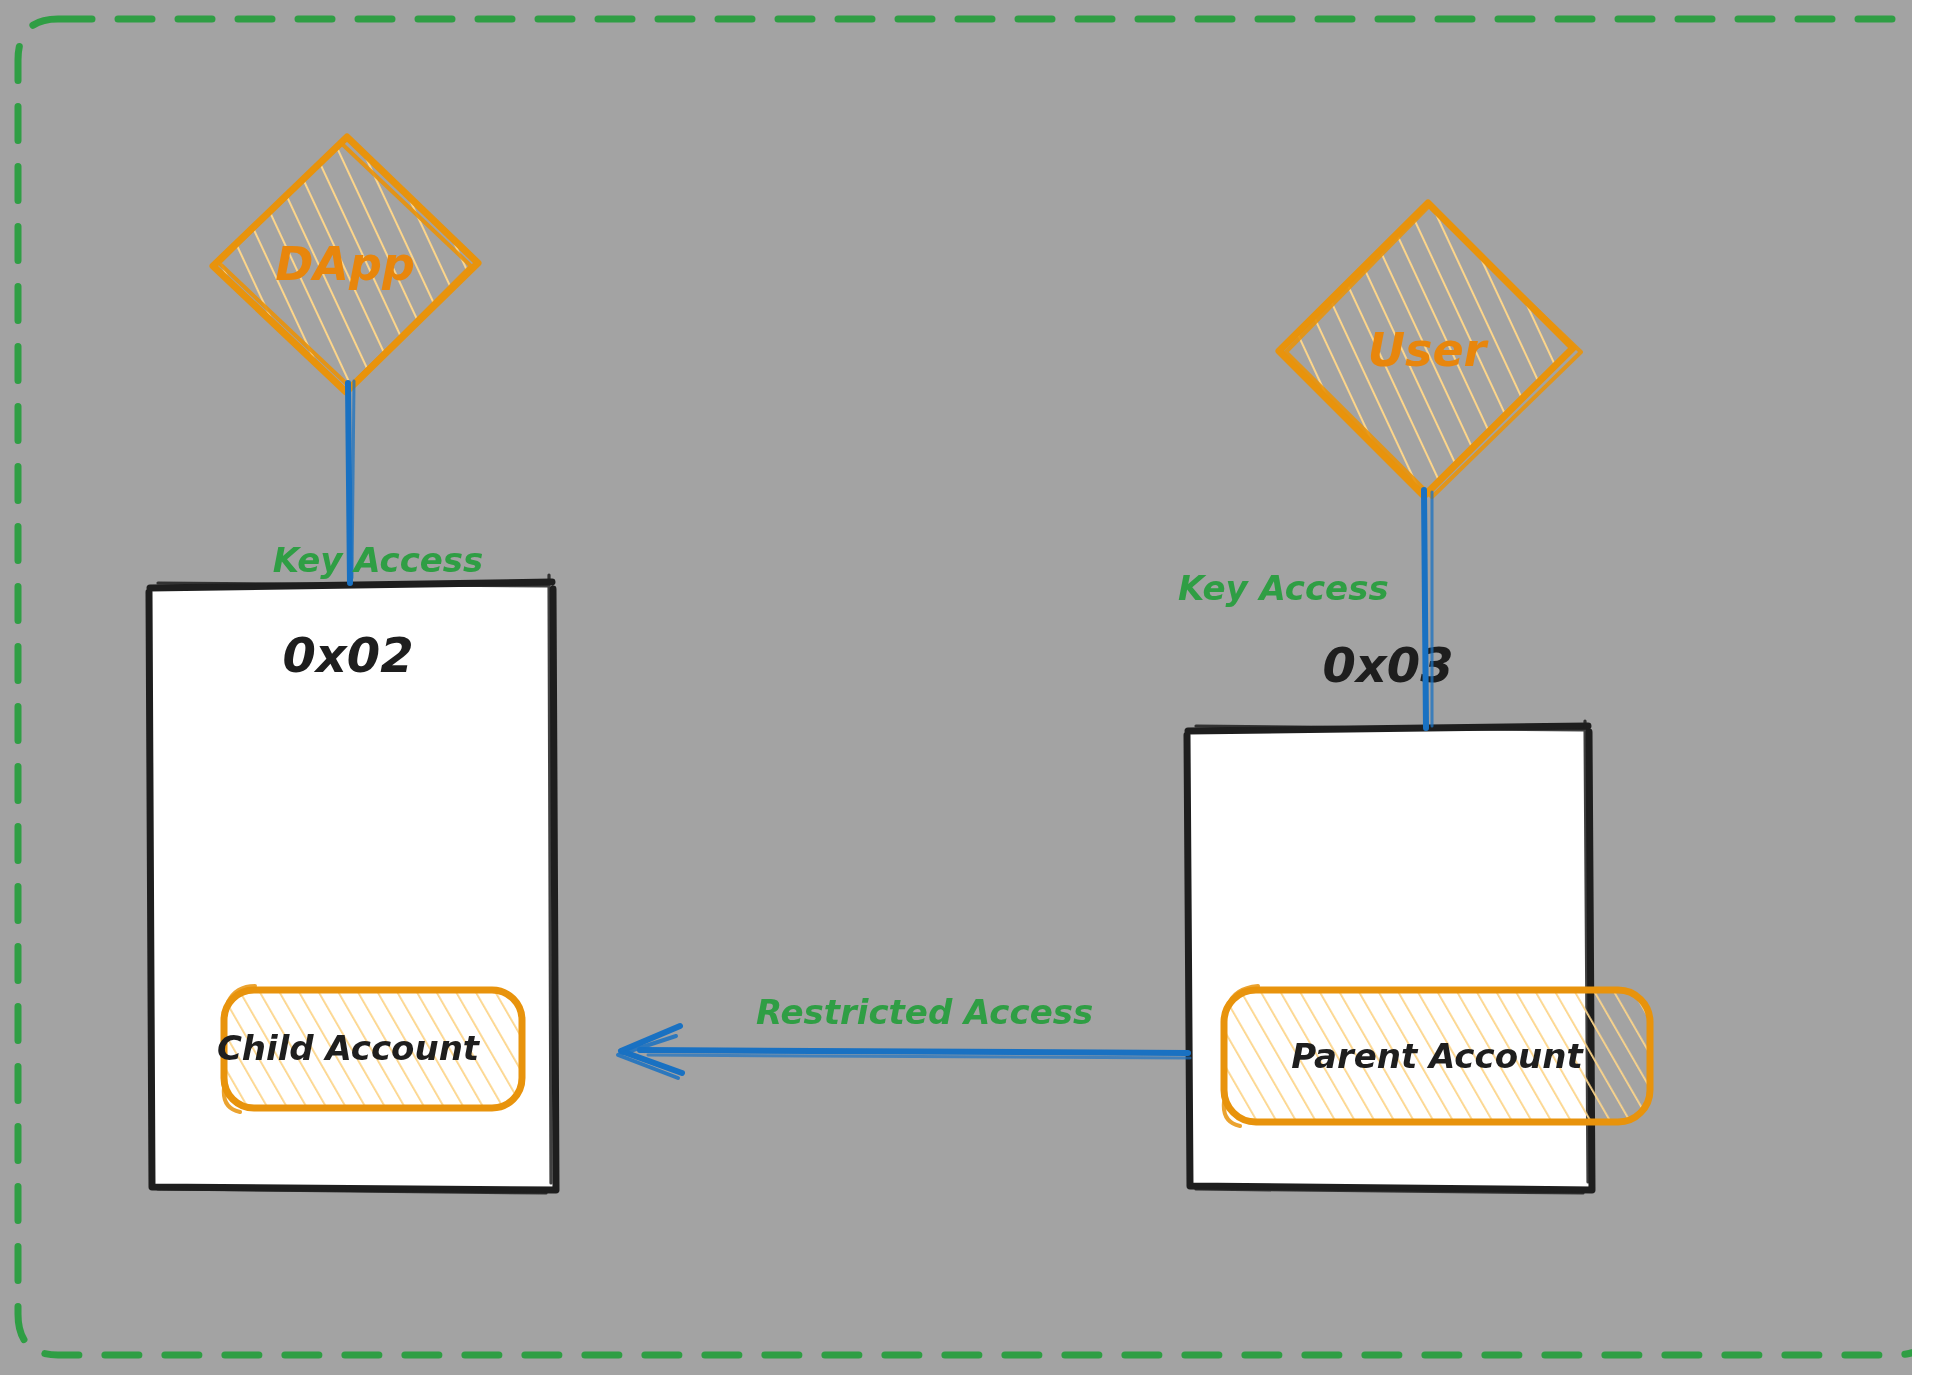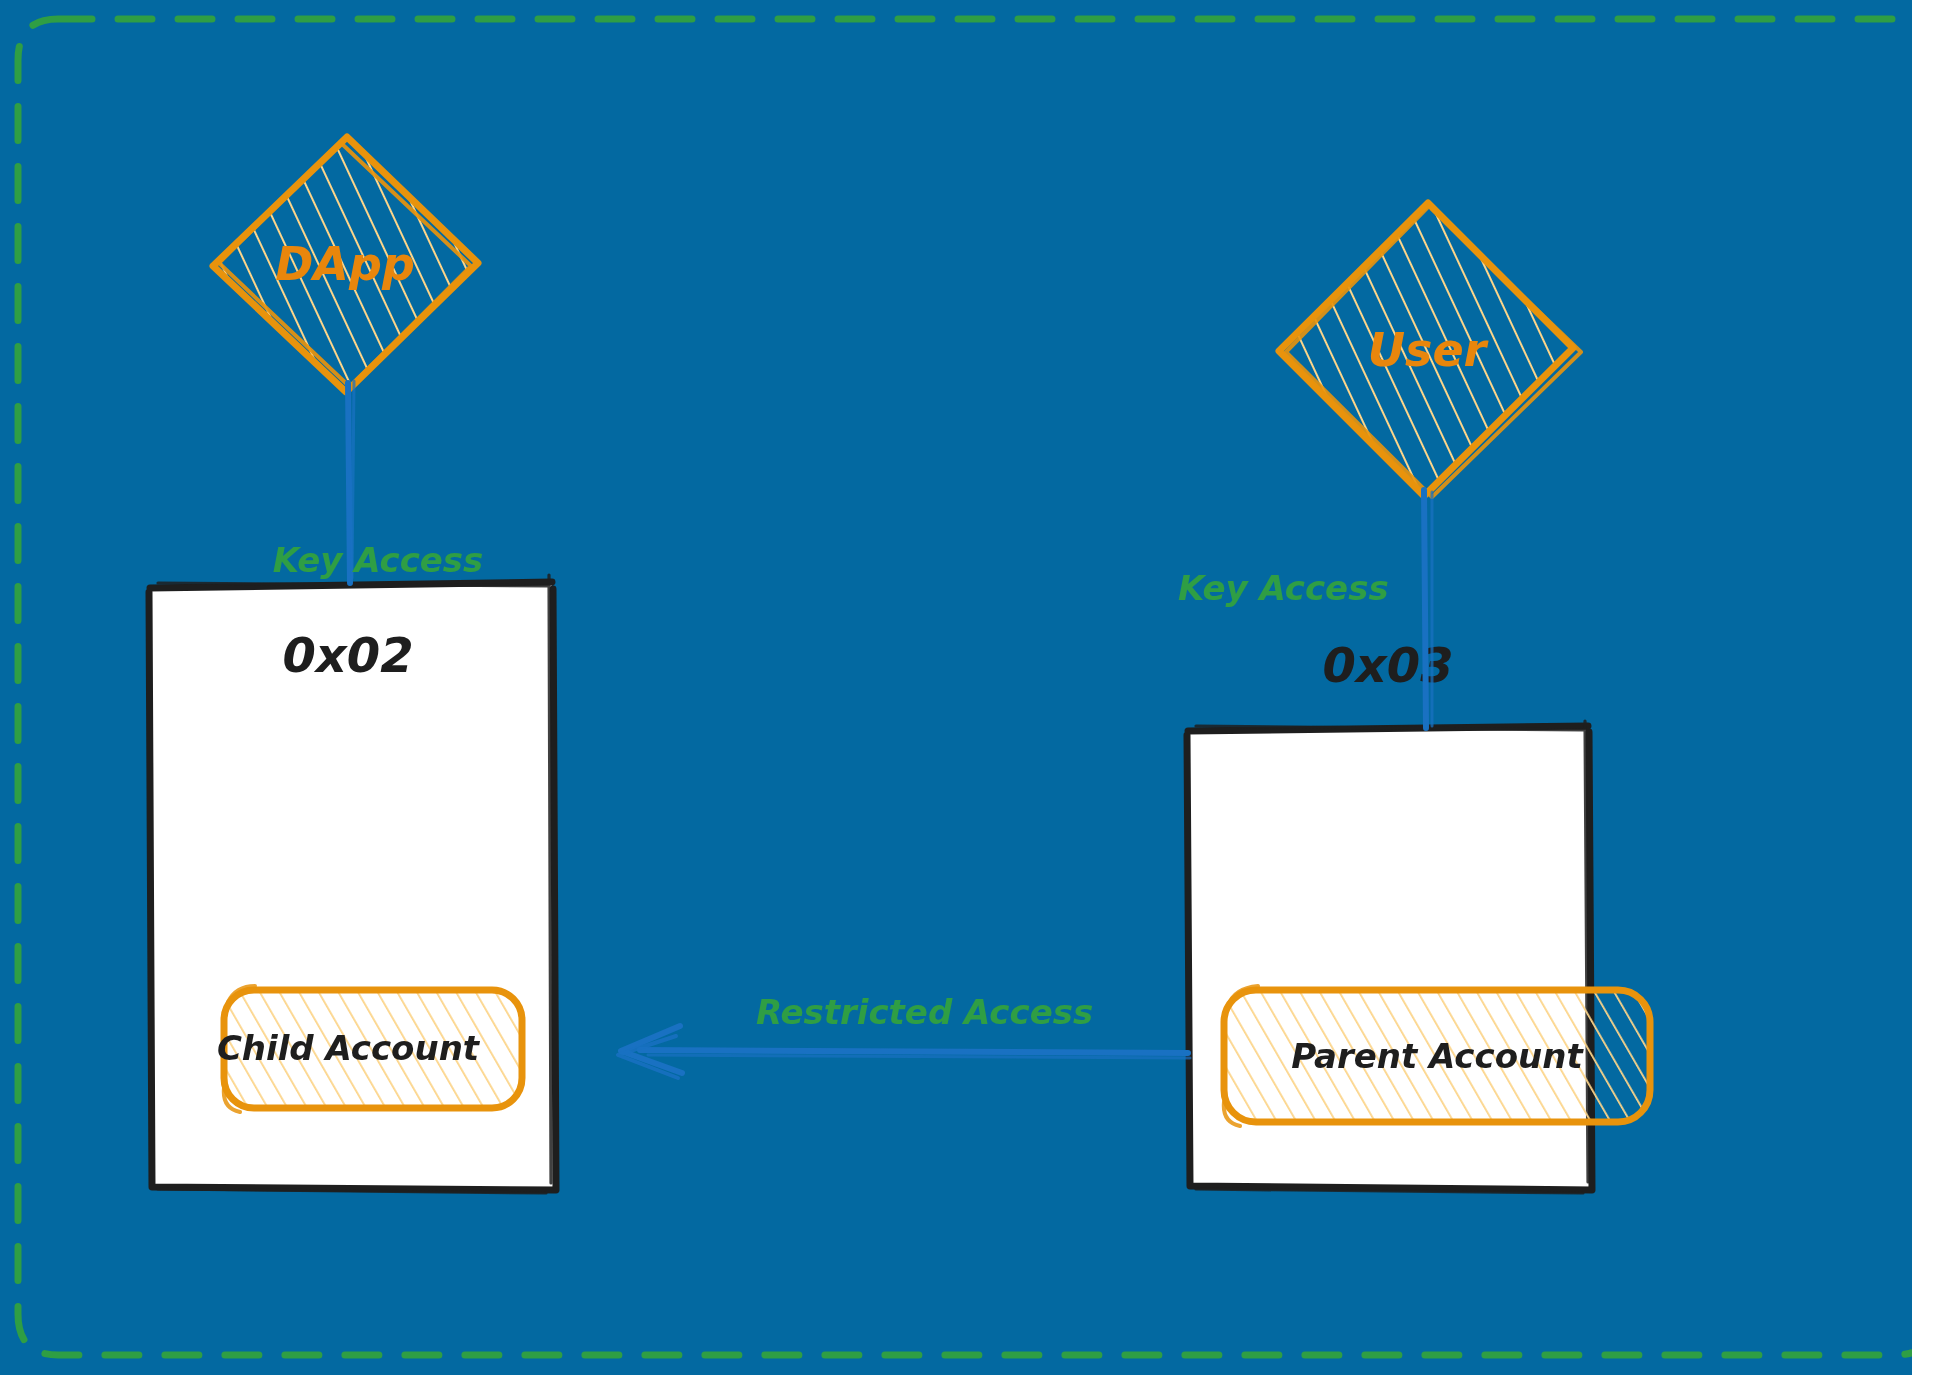--- a/index.html
+++ b/index.html
@@ -5,21 +5,21 @@
   html, body {
     margin: 0;
     padding: 0;
     background: #ffffff;
     font-family: "DejaVu Sans", sans-serif;
   }
   #stage {
     position: relative;
     width: 1912px;
     height: 1375px;
-    background: #0369a1;
+    background: #a3a3a3;
     overflow: hidden;
   }
   svg.canvas {
     position: absolute;
     inset: 0;
     width: 1954px;
     height: 1375px;
   }
   .hand {
     font-family: "DejaVu Sans", sans-serif;

